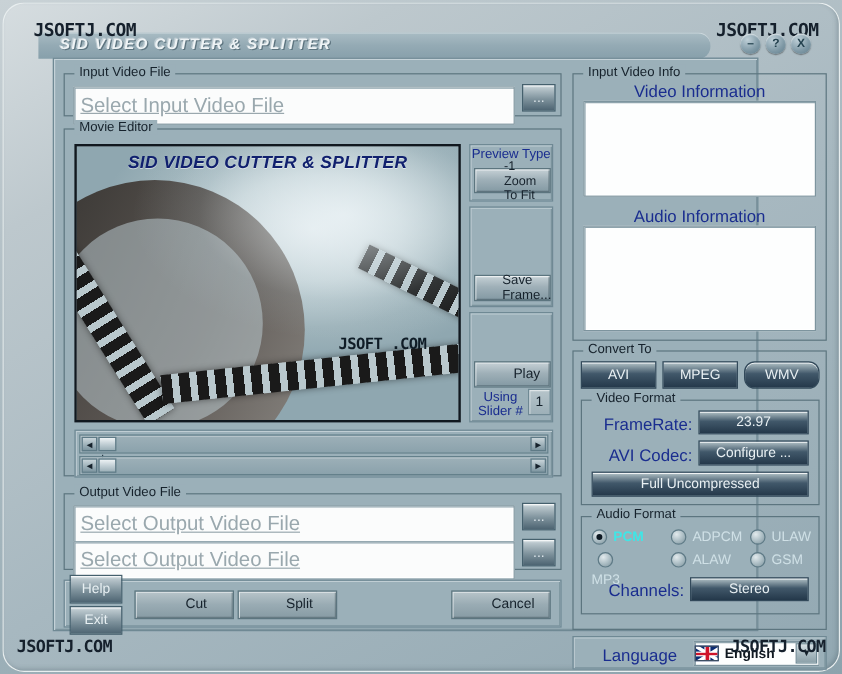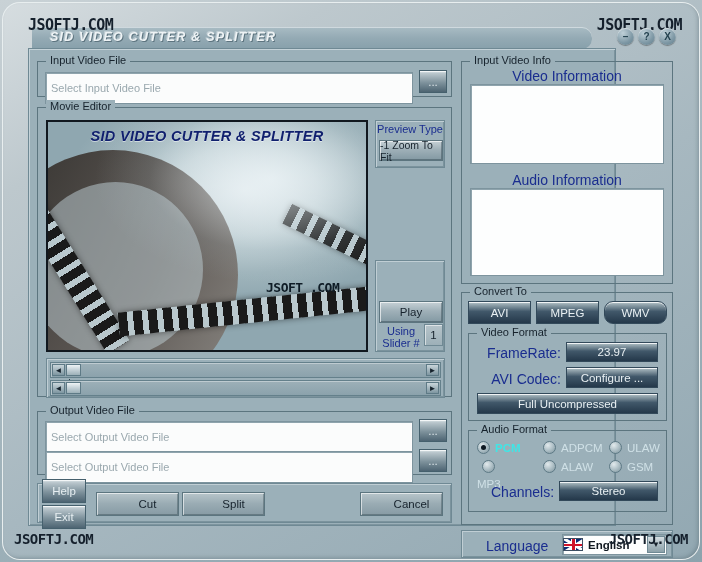--- a/index.html
+++ b/index.html
@@ -61,21 +61,21 @@
     box-shadow: inset 0 1px 1px rgba(255,255,255,.6), 0 1px 1px rgba(0,0,0,.35);
     color: #24424f; font-size: 10px; font-weight: 700;
     line-height: 17px; text-align: center;
   }
   #btn-min { left: 607px; }
   #btn-help { left: 628px; }
   #btn-close { left: 649px; }
 
   
   #client {
-    position: absolute; left: 28px; top: 48px; width: 588px; height: 478px;
+    position: absolute; left: 44px; top: 48px; width: 588px; height: 478px;
     background: #9bb0b9;
     border: 1px solid #6f8994;
     box-shadow: inset 1px 1px 0 #c4d2d8, inset -1px -1px 0 #7d949e;
   }
 
   
   .group {
     position: absolute;
     border: 1px solid #5c757f;
     border-top-color: #5c757f;
@@ -92,23 +92,23 @@
     background: #9bb0b9;
     border: 1px solid #6f8994;
     box-shadow: inset 1px 1px 0 #c0ced4, inset -1px -1px 0 #7b939d;
   }
 
   
   .tinput {
     background: #fbfcfc;
     border: 1px solid #7d949e;
     box-shadow: inset 1px 1px 0 #8fa4ad, inset -1px -1px 0 #ffffff;
-    font-size: 11px; color: #9aa8ae;
+    font-size: 17px; color: #9aa8ae;
     padding: 15px 5px;
-    display: flex; align-items: center;
+    display: flex; align-items: center; text-decoration: underline;
   }
 
   
   .btn {
     background: linear-gradient(180deg,#dfe7ea 0%, #b9c6cc 12%, #7e929c 55%, #4d6472 100%);
     border: 1px solid #45606d;
     color: #0e1a24;
     font-size: 11.5px;
     display: flex; align-items: center; justify-content: center;
     text-align: center;
@@ -116,20 +116,21 @@
     cursor: default;
   }
   .btn-lite {
     background: linear-gradient(180deg,#c6d1d6 0%, #9fb0b8 45%, #8399a3 100%);
     border: 1px solid #5c757f;
     color: #16222c;
     font-size: 11.5px;
     display: flex; align-items: center; justify-content: center;
     box-shadow: inset 1px 1px 0 rgba(255,255,255,.65), inset -1px -1px 0 rgba(40,60,70,.4);
     cursor: default;
+    padding-left: 24px;
   }
   .btn-flat {
     background: linear-gradient(180deg,#b8c5ca 0%, #9aacb4 48%, #879ba4 100%);
     border: 1px solid #5c757f;
     color: #16222c; font-size: 11.5px;
     display: flex; align-items: center; justify-content: center;
     box-shadow: inset 1px 1px 0 rgba(255,255,255,.6), inset -1px -1px 0 rgba(40,60,70,.35);
     cursor: default;
     padding-left: 20px;
   }
@@ -298,20 +299,23 @@
              background:radial-gradient(ellipse 220px 130px at 70% 25%, rgba(235,243,246,.75) 0%, rgba(180,200,208,.15) 55%, rgba(140,165,175,0) 80%);"></div>
         <div id="preview-title">SID VIDEO CUTTER &amp; SPLITTER</div>
         <div id="preview-watermark">JSOFT .COM</div>
       </div>
 
       <div class="panel-sunken" style="position:absolute; left:337px; top:12px; width:70px; height:48px;">
         <div class="lbl-blue" style="text-align:center; margin-top:2px; font-size:11px;">Preview Type</div>
         <div class="btn-lite" style="position:absolute; left:3px; top:19px; width:64px; height:21px; font-size:10.5px;">-1 Zoom To Fit</div>
       </div>
 
+      <div class="panel-sunken" style="position:absolute; left:337px; top:64px; width:70px; height:84px;">
+        <div class="btn-lite" style="position:absolute; left:3px; top:56px; width:64px; height:22px; font-size:11px;">Save Frame...</div>
+      </div>
 
       <div class="panel-sunken" style="position:absolute; left:337px; top:152px; width:70px; height:92px;">
         <div class="btn-lite" style="position:absolute; left:3px; top:40px; width:64px; height:22px; font-size:11.5px;">Play</div>
         <div class="lbl-blue" style="position:absolute; left:4px; top:64px; width:42px; line-height:12px; font-size:11px; text-align:center;">Using Slider #</div>
         <div style="position:absolute; left:48px; top:63px; width:19px; height:22px;
                     background:linear-gradient(180deg,#b6c4ca 0%, #9db0b8 100%);
                     border:1px solid #6f8994; box-shadow:inset 1px 1px 0 rgba(255,255,255,.55);
                     display:flex; align-items:center; justify-content:center;
                     font-size:11.5px; color:#16222c;">1</div>
       </div>

